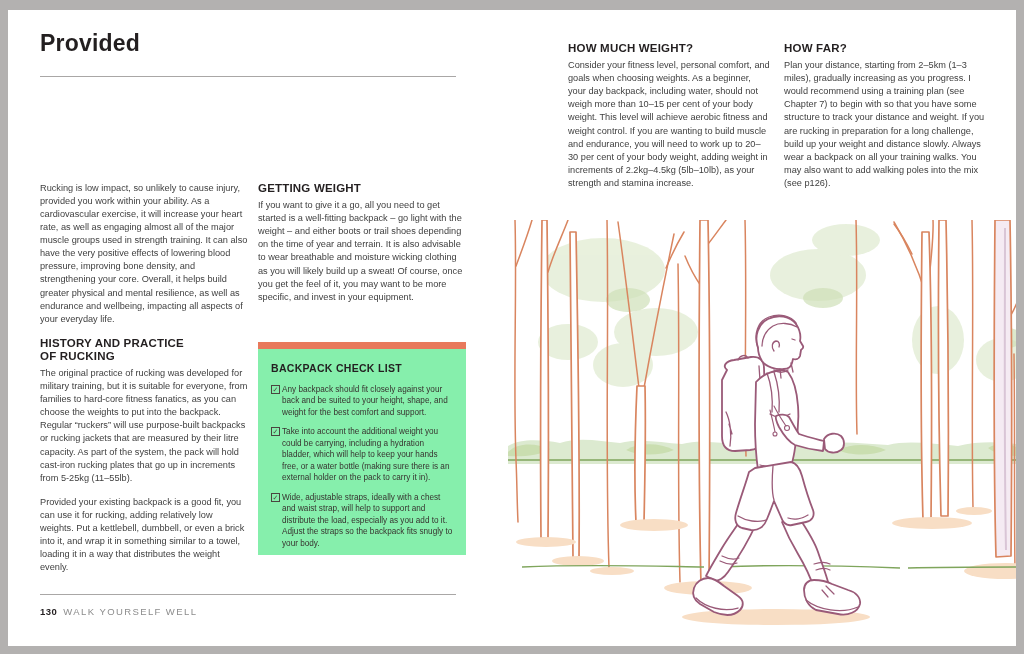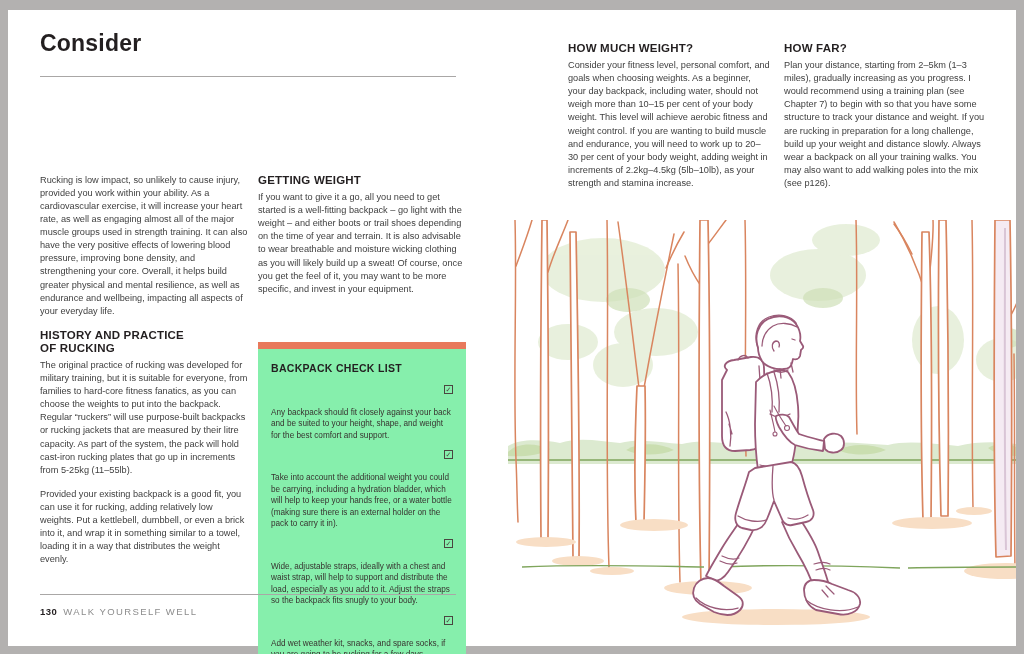--- a/index.html
+++ b/index.html
@@ -22,21 +22,21 @@
   .rule{
     position:absolute;height:1px;background:#a9a7a6;
   }
   .rule-title{left:32px;top:66px;width:416px;}
   .rule-footer{left:32px;top:584px;width:416px;}
   .intro{
     position:absolute;left:32px;top:88px;width:424px;
     font-family:"Liberation Serif",serif;font-style:italic;
     font-size:12.8px;line-height:1.5;color:#2e2a2b;
   }
-  .col{position:absolute;top:164px;width:208px;}
+  .col{position:absolute;top:172px;width:208px;}
   .col1{left:32px;}
   .col2{left:250px;}
   .rcol{position:absolute;top:32px;width:202px;}
   .rcol1{left:560px;}
   .rcol2{left:776px;}
   p.body{
     margin:0 0 11px 0;
     font-size:9.2px;line-height:1.42;color:#404040;
   }
   h2.sec{
@@ -51,23 +51,23 @@
   }
   .panel-bar{height:7px;background:#e8795c;}
   .panel-body{
     background:#86efac;padding:13px 13px 6px 13px;
   }
   .panel-body h3{
     margin:0 0 10px 0;font-size:10.5px;font-weight:bold;
     color:#231f20;letter-spacing:.3px;
   }
   .chk-item{
-    display:flex;align-items:flex-end;gap:13px;
+    display:flex;align-items:flex-start;gap:2px;
     margin:0 0 8px 0;
-    font-size:8.2px;line-height:1.4;color:#37332f;flex-direction:column;
+    font-size:8.2px;line-height:1.4;color:#37332f;
   }
   .chk-item:last-child{margin-bottom:0;}
   .chk-box{
     flex:0 0 auto;width:7px;height:7px;margin-top:1px;
     border:1px solid #4a4540;
     font-size:7px;line-height:7px;text-align:center;color:#4a4540;
   }
   
   .footer{
     position:absolute;left:32px;top:596px;
@@ -78,21 +78,21 @@
   .illus{
     position:absolute;left:500px;top:210px;width:508px;height:420px;
   }
   .illus svg{display:block;}
 </style>
 </head>
 <body>
 
 <div class="page">
 
-  <div class="title">Consider</div>
+  <div class="title">Provided</div>
   <div class="rule rule-title"></div>
 
   <div class="col col1">
     <p class="body">Rucking is low impact, so unlikely to cause injury, provided you work within your ability. As a cardiovascular exercise, it will increase your heart rate, as well as engaging almost all of the major muscle groups used in strength training. It can also have the very positive effects of lowering blood pressure, improving bone density, and strengthening your core. Overall, it helps build greater physical and mental resilience, as well as endurance and wellbeing, impacting all aspects of your everyday life.</p>
     <h2 class="sec history">HISTORY AND PRACTICE OF RUCKING</h2>
     <p class="body">The original practice of rucking was developed for military training, but it is suitable for everyone, from families to hard-core fitness fanatics, as you can choose the weights to put into the backpack. Regular “ruckers” will use purpose-built backpacks or rucking jackets that are measured by their litre capacity. As part of the system, the pack will hold cast-iron rucking plates that go up in increments from 5-25kg (11–55lb).</p>
     <p class="body">Provided your existing backpack is a good fit, you can use it for rucking, adding relatively low weights. Put a kettlebell, dumbbell, or even a brick into it, and wrap it in something similar to a towel, loading it in a way that distributes the weight evenly.</p>
   </div>
 
   <div class="col col2">
@@ -108,24 +108,20 @@
         <span class="chk-box">✓</span>
         <span>Any backpack should fit closely against your back and be suited to your height, shape, and weight for the best comfort and support.</span>
       </div>
       <div class="chk-item">
         <span class="chk-box">✓</span>
         <span>Take into account the additional weight you could be carrying, including a hydration bladder, which will help to keep your hands free, or a water bottle (making sure there is an external holder on the pack to carry it in).</span>
       </div>
       <div class="chk-item">
         <span class="chk-box">✓</span>
         <span>Wide, adjustable straps, ideally with a chest and waist strap, will help to support and distribute the load, especially as you add to it. Adjust the straps so the backpack fits snugly to your body.</span>
-      </div>
-      <div class="chk-item">
-        <span class="chk-box">✓</span>
-        <span>Add wet weather kit, snacks, and spare socks, if you are going to be rucking for a few days.</span>
       </div>
     </div>
   </div>
 
   <div class="rcol rcol1">
     <h2 class="sec">HOW MUCH WEIGHT?</h2>
     <p class="body">Consider your fitness level, personal comfort, and goals when choosing weights. As a beginner, your day backpack, including water, should not weigh more than 10–15 per cent of your body weight. This level will achieve aerobic fitness and weight control. If you are wanting to build muscle and endurance, you will need to work up to 20–30 per cent of your body weight, adding weight in increments of 2.2kg–4.5kg (5lb–10lb), as your strength and stamina increase.</p>
   </div>
   <div class="rcol rcol2">
     <h2 class="sec">HOW FAR?</h2>

